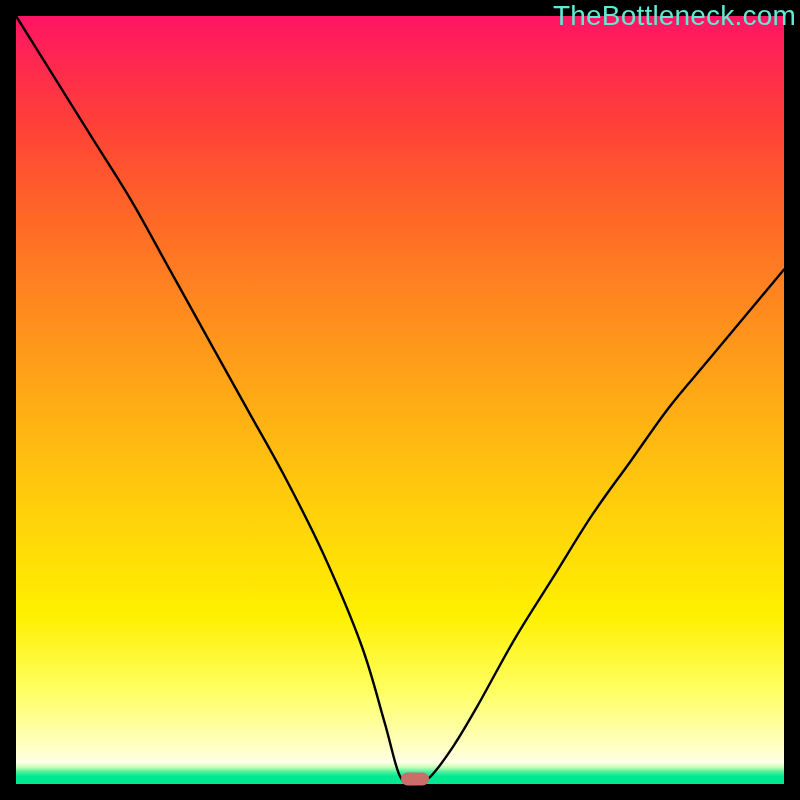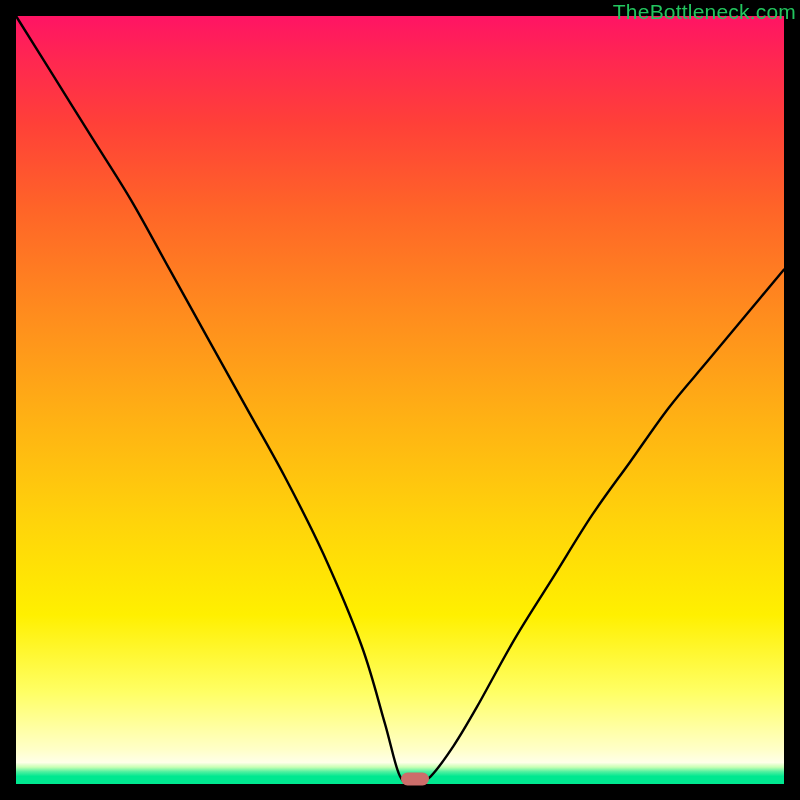--- a/index.html
+++ b/index.html
@@ -45,22 +45,22 @@
       #c8ffb4 97.8%,
       #50f0a0 98.4%,
       #00e890 99%,
       #00e890 100%
     );
   }
   .watermark {
     position: absolute;
     top: 0px;
     right: 4px;
-    color: #22c55e;
-    font-size: 21px;
+    color: #5eead4;
+    font-size: 28px;
     font-weight: 500;
     letter-spacing: 0.2px;
     user-select: none;
   }
   svg.curve {
     position: absolute;
     inset: 0;
     width: 100%;
     height: 100%;
     overflow: visible;

